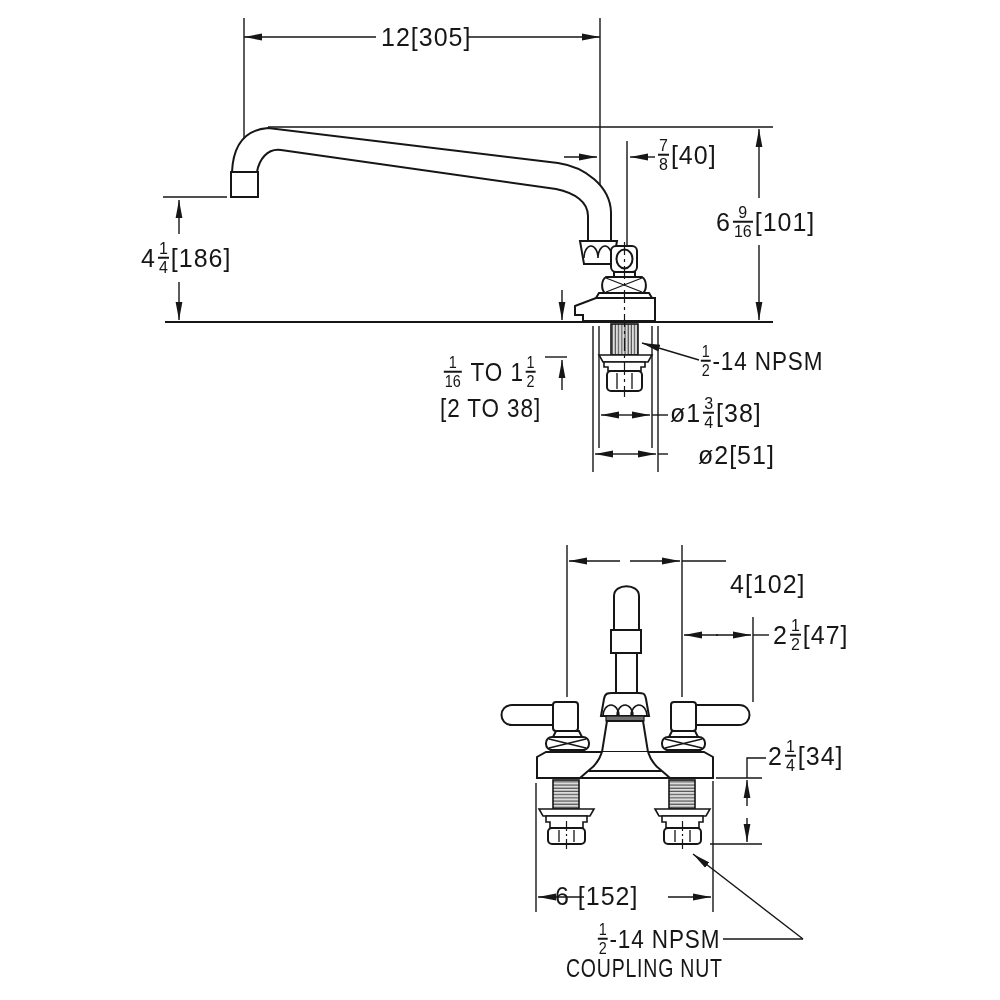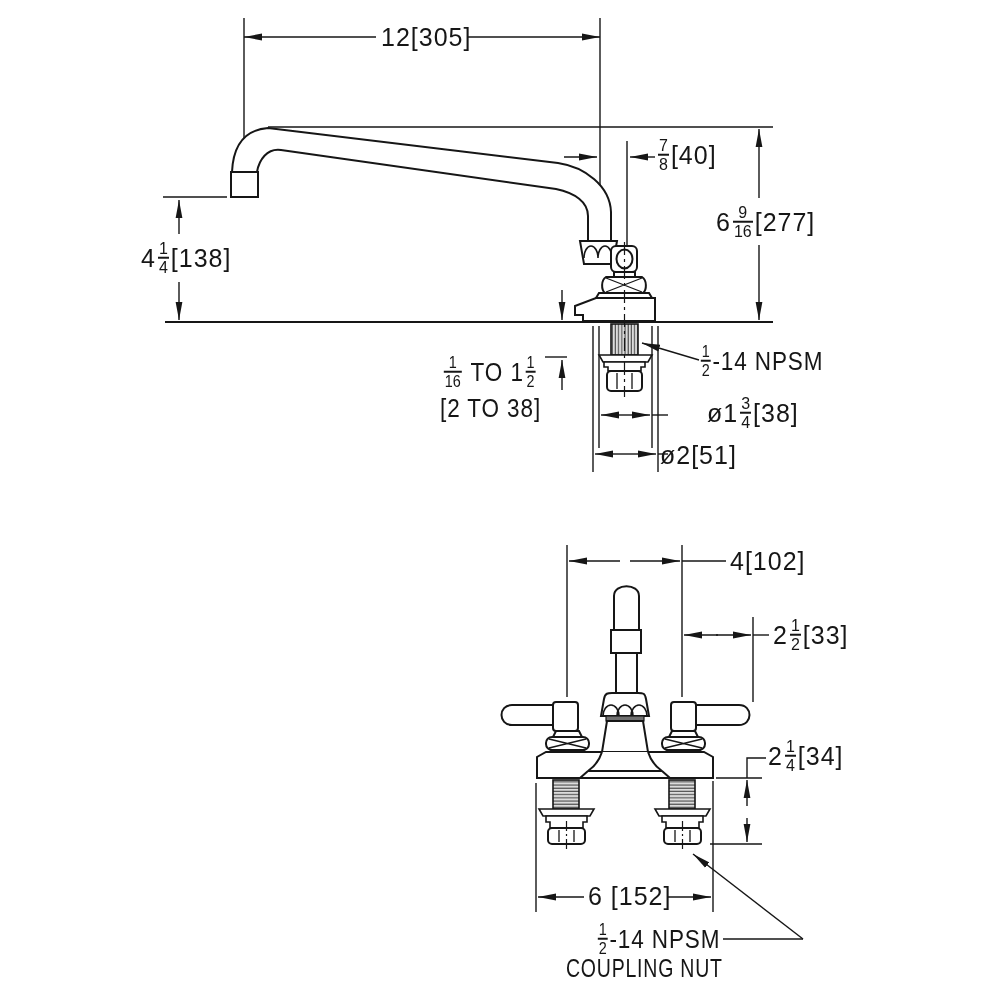--- a/index.html
+++ b/index.html
@@ -189,30 +189,30 @@
     </span>
     <span>[40]</span>
   </div>
 
   <div class="lbl" style="left:716px;top:222px">
     <span>6</span>
     <span class="frac">
       <span class="fn">9</span>
       <span class="fd">16</span>
     </span>
-    <span>[277]</span>
+    <span>[101]</span>
   </div>
 
   <div class="lbl" style="left:141px;top:258px">
     <span>4</span>
     <span class="frac">
       <span class="fn">1</span>
       <span class="fd">4</span>
     </span>
-    <span>[138]</span>
+    <span>[186]</span>
   </div>
 
   <div class="lbl cond90" style="left:442px;top:372px">
     <span class="frac">
       <span class="fn">1</span>
       <span class="fd">16</span>
     </span>
     <span class="sp"></span>
     <span>TO</span>
     <span class="sp"></span>
@@ -227,56 +227,56 @@
   </div>
 
   <div class="lbl cond90" style="left:699px;top:361px">
     <span class="frac">
       <span class="fn">1</span>
       <span class="fd">2</span>
     </span>
     <span>-14 NPSM</span>
   </div>
 
-  <div class="lbl" style="left:707px;top:413px">
+  <div class="lbl" style="left:670px;top:413px">
     <span>ø1</span>
     <span class="frac">
       <span class="fn">3</span>
       <span class="fd">4</span>
     </span>
     <span>[38]</span>
   </div>
 
-  <div class="lbl" style="left:660px;top:455px">
+  <div class="lbl" style="left:698px;top:455px">
     <span>ø2[51]</span>
   </div>
 
-  <div class="lbl" style="left:730px;top:561px">
+  <div class="lbl" style="left:730px;top:584px">
     <span>4[102]</span>
   </div>
 
   <div class="lbl" style="left:773px;top:635px">
     <span>2</span>
     <span class="frac">
       <span class="fn">1</span>
       <span class="fd">2</span>
     </span>
-    <span>[33]</span>
+    <span>[47]</span>
   </div>
 
   <div class="lbl" style="left:768px;top:756px">
     <span>2</span>
     <span class="frac">
       <span class="fn">1</span>
       <span class="fd">4</span>
     </span>
     <span>[34]</span>
   </div>
 
-  <div class="lbl" style="left:588px;top:896px">
+  <div class="lbl" style="left:555px;top:896px">
     <span>6 [152]</span>
   </div>
 
   <div class="lbl cond90" style="left:596px;top:939px">
     <span class="frac">
       <span class="fn">1</span>
       <span class="fd">2</span>
     </span>
     <span>-14 NPSM</span>
   </div>

